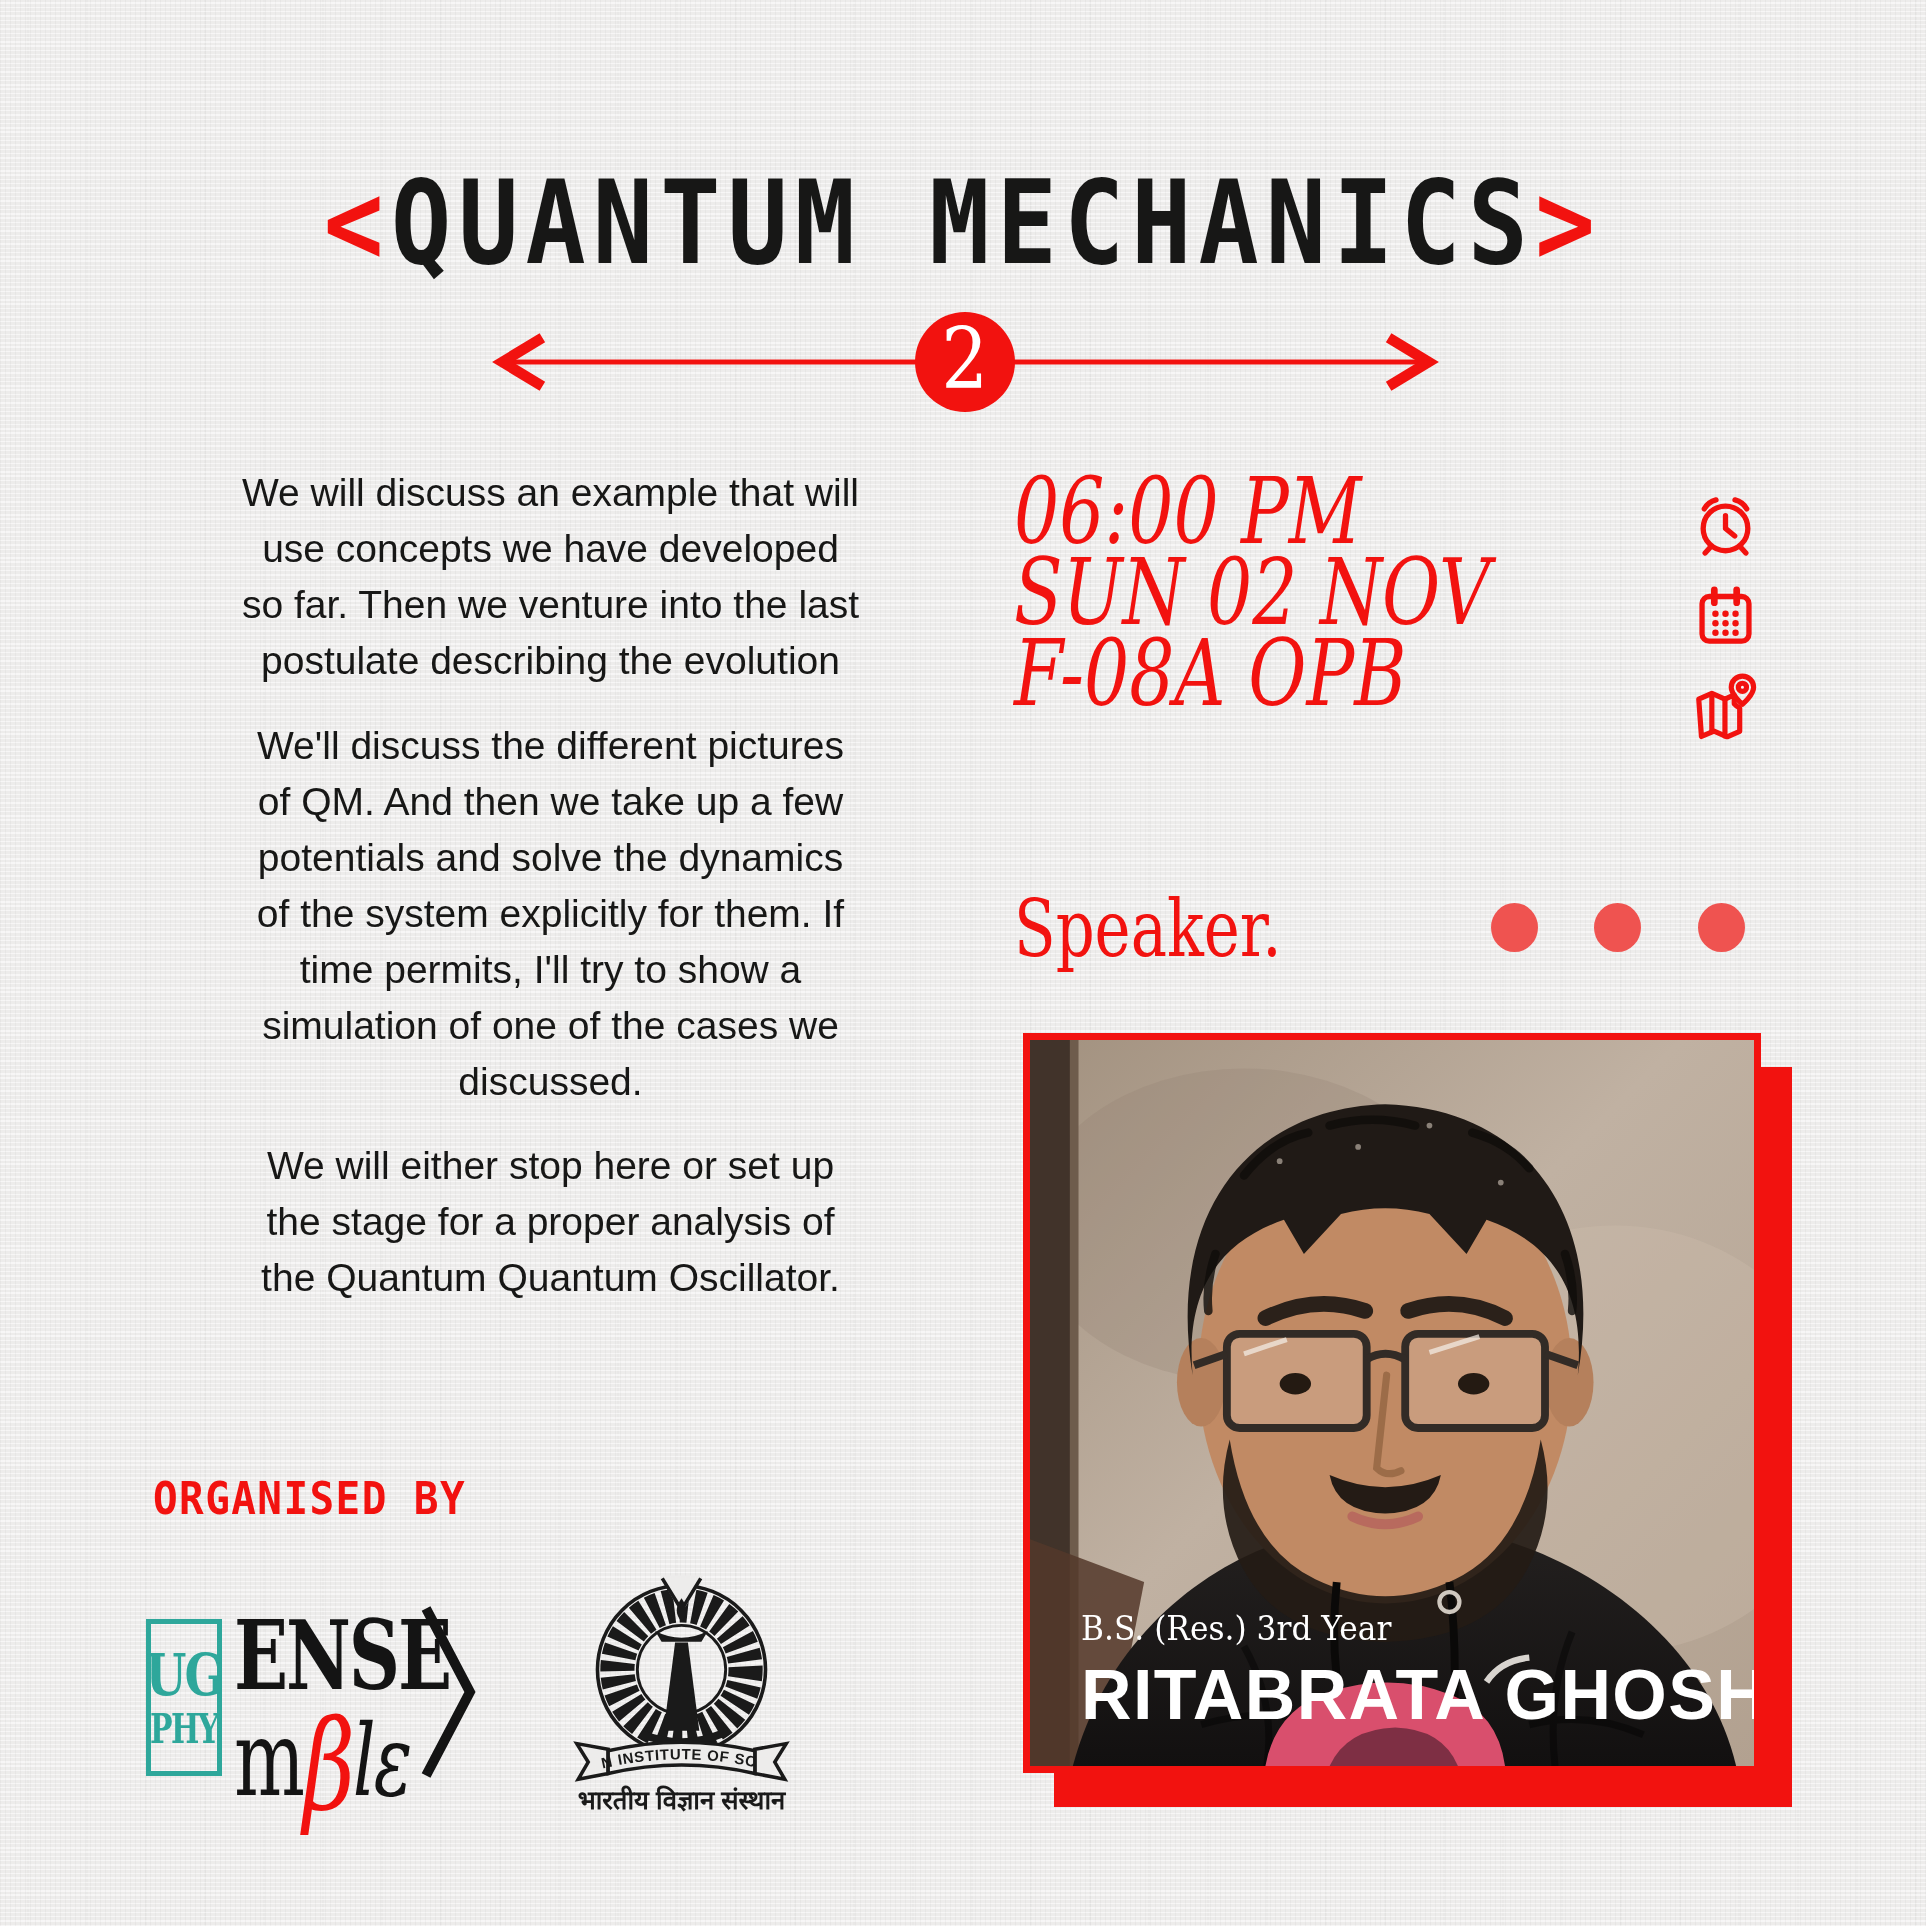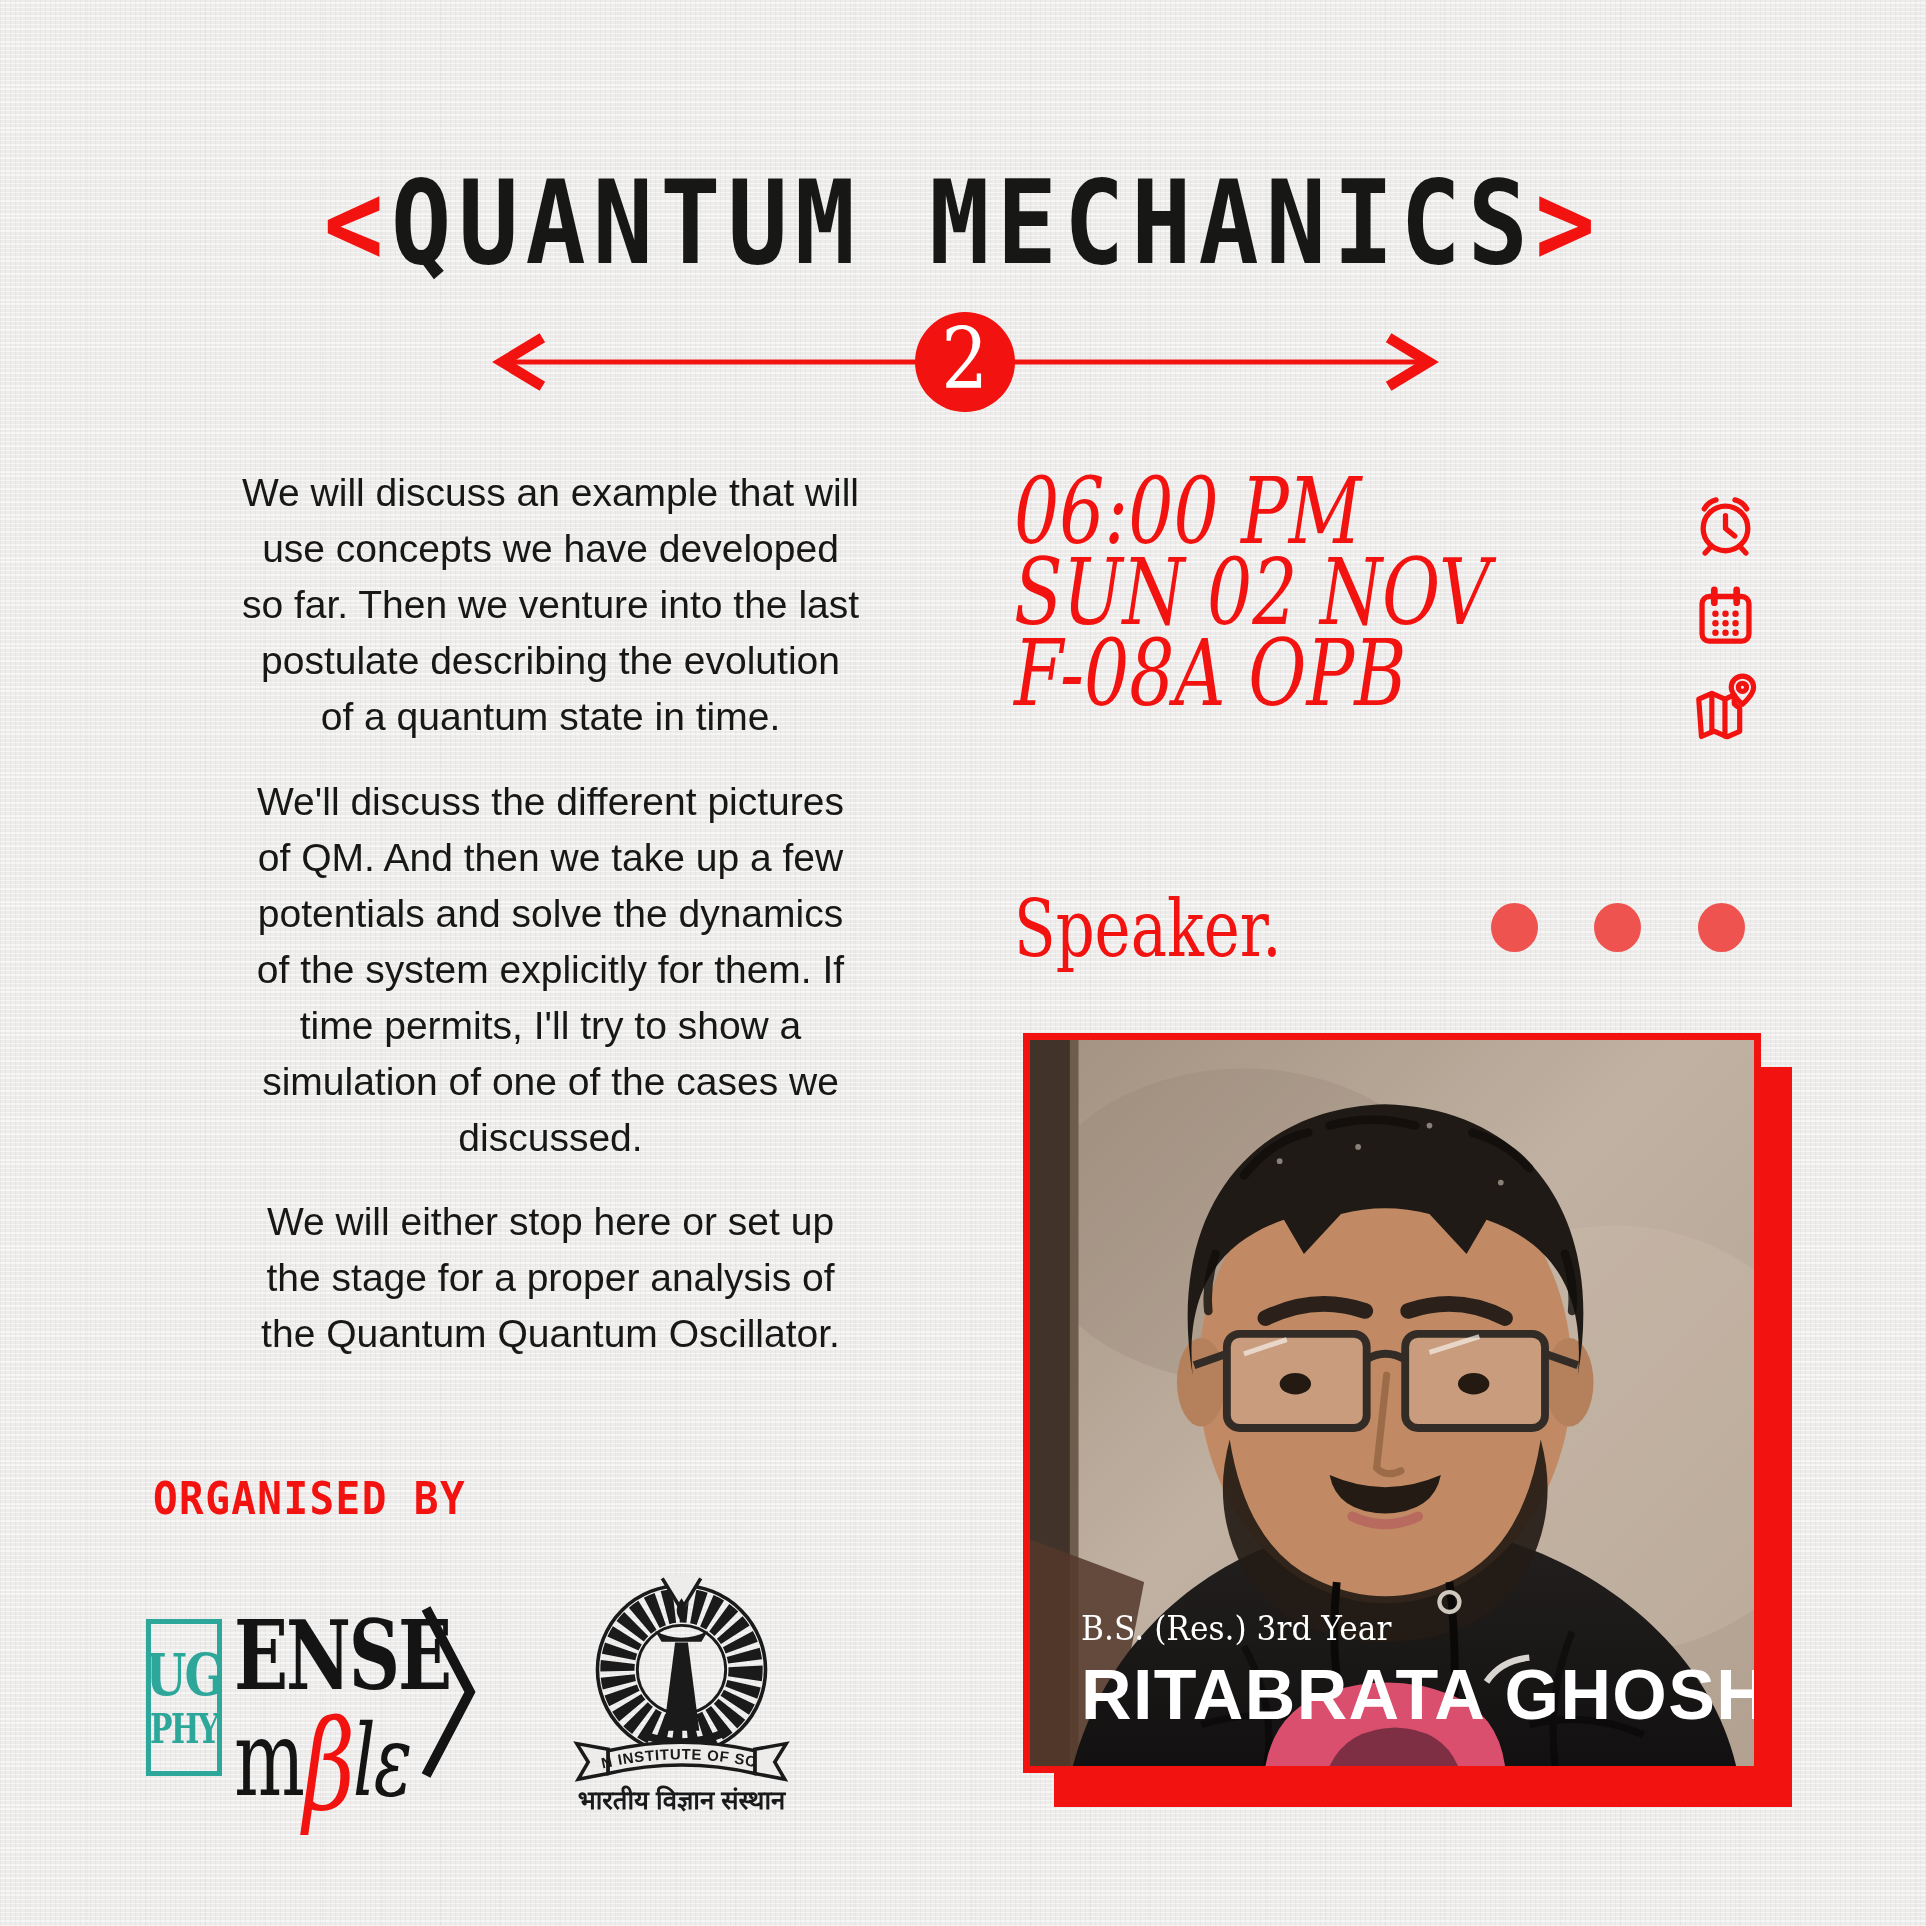--- a/index.html
+++ b/index.html
@@ -136,21 +136,20 @@
     <span>2</span>
   </div>
 </div>
 
 <section class="description">
   <div class="para">
     <div class="line">We will discuss an example that will</div>
     <div class="line">use concepts we have developed</div>
     <div class="line">so far. Then we venture into the last</div>
     <div class="line">postulate describing the evolution</div>
-    <div class="line">of a quantum state in time.</div>
   </div>
   <div class="para">
     <div class="line">We'll discuss the different pictures</div>
     <div class="line">of QM. And then we take up a few</div>
     <div class="line">potentials and solve the dynamics</div>
     <div class="line">of the system explicitly for them. If</div>
     <div class="line">time permits, I'll try to show a</div>
     <div class="line">simulation of one of the cases we</div>
     <div class="line">discussed.</div>
   </div>

